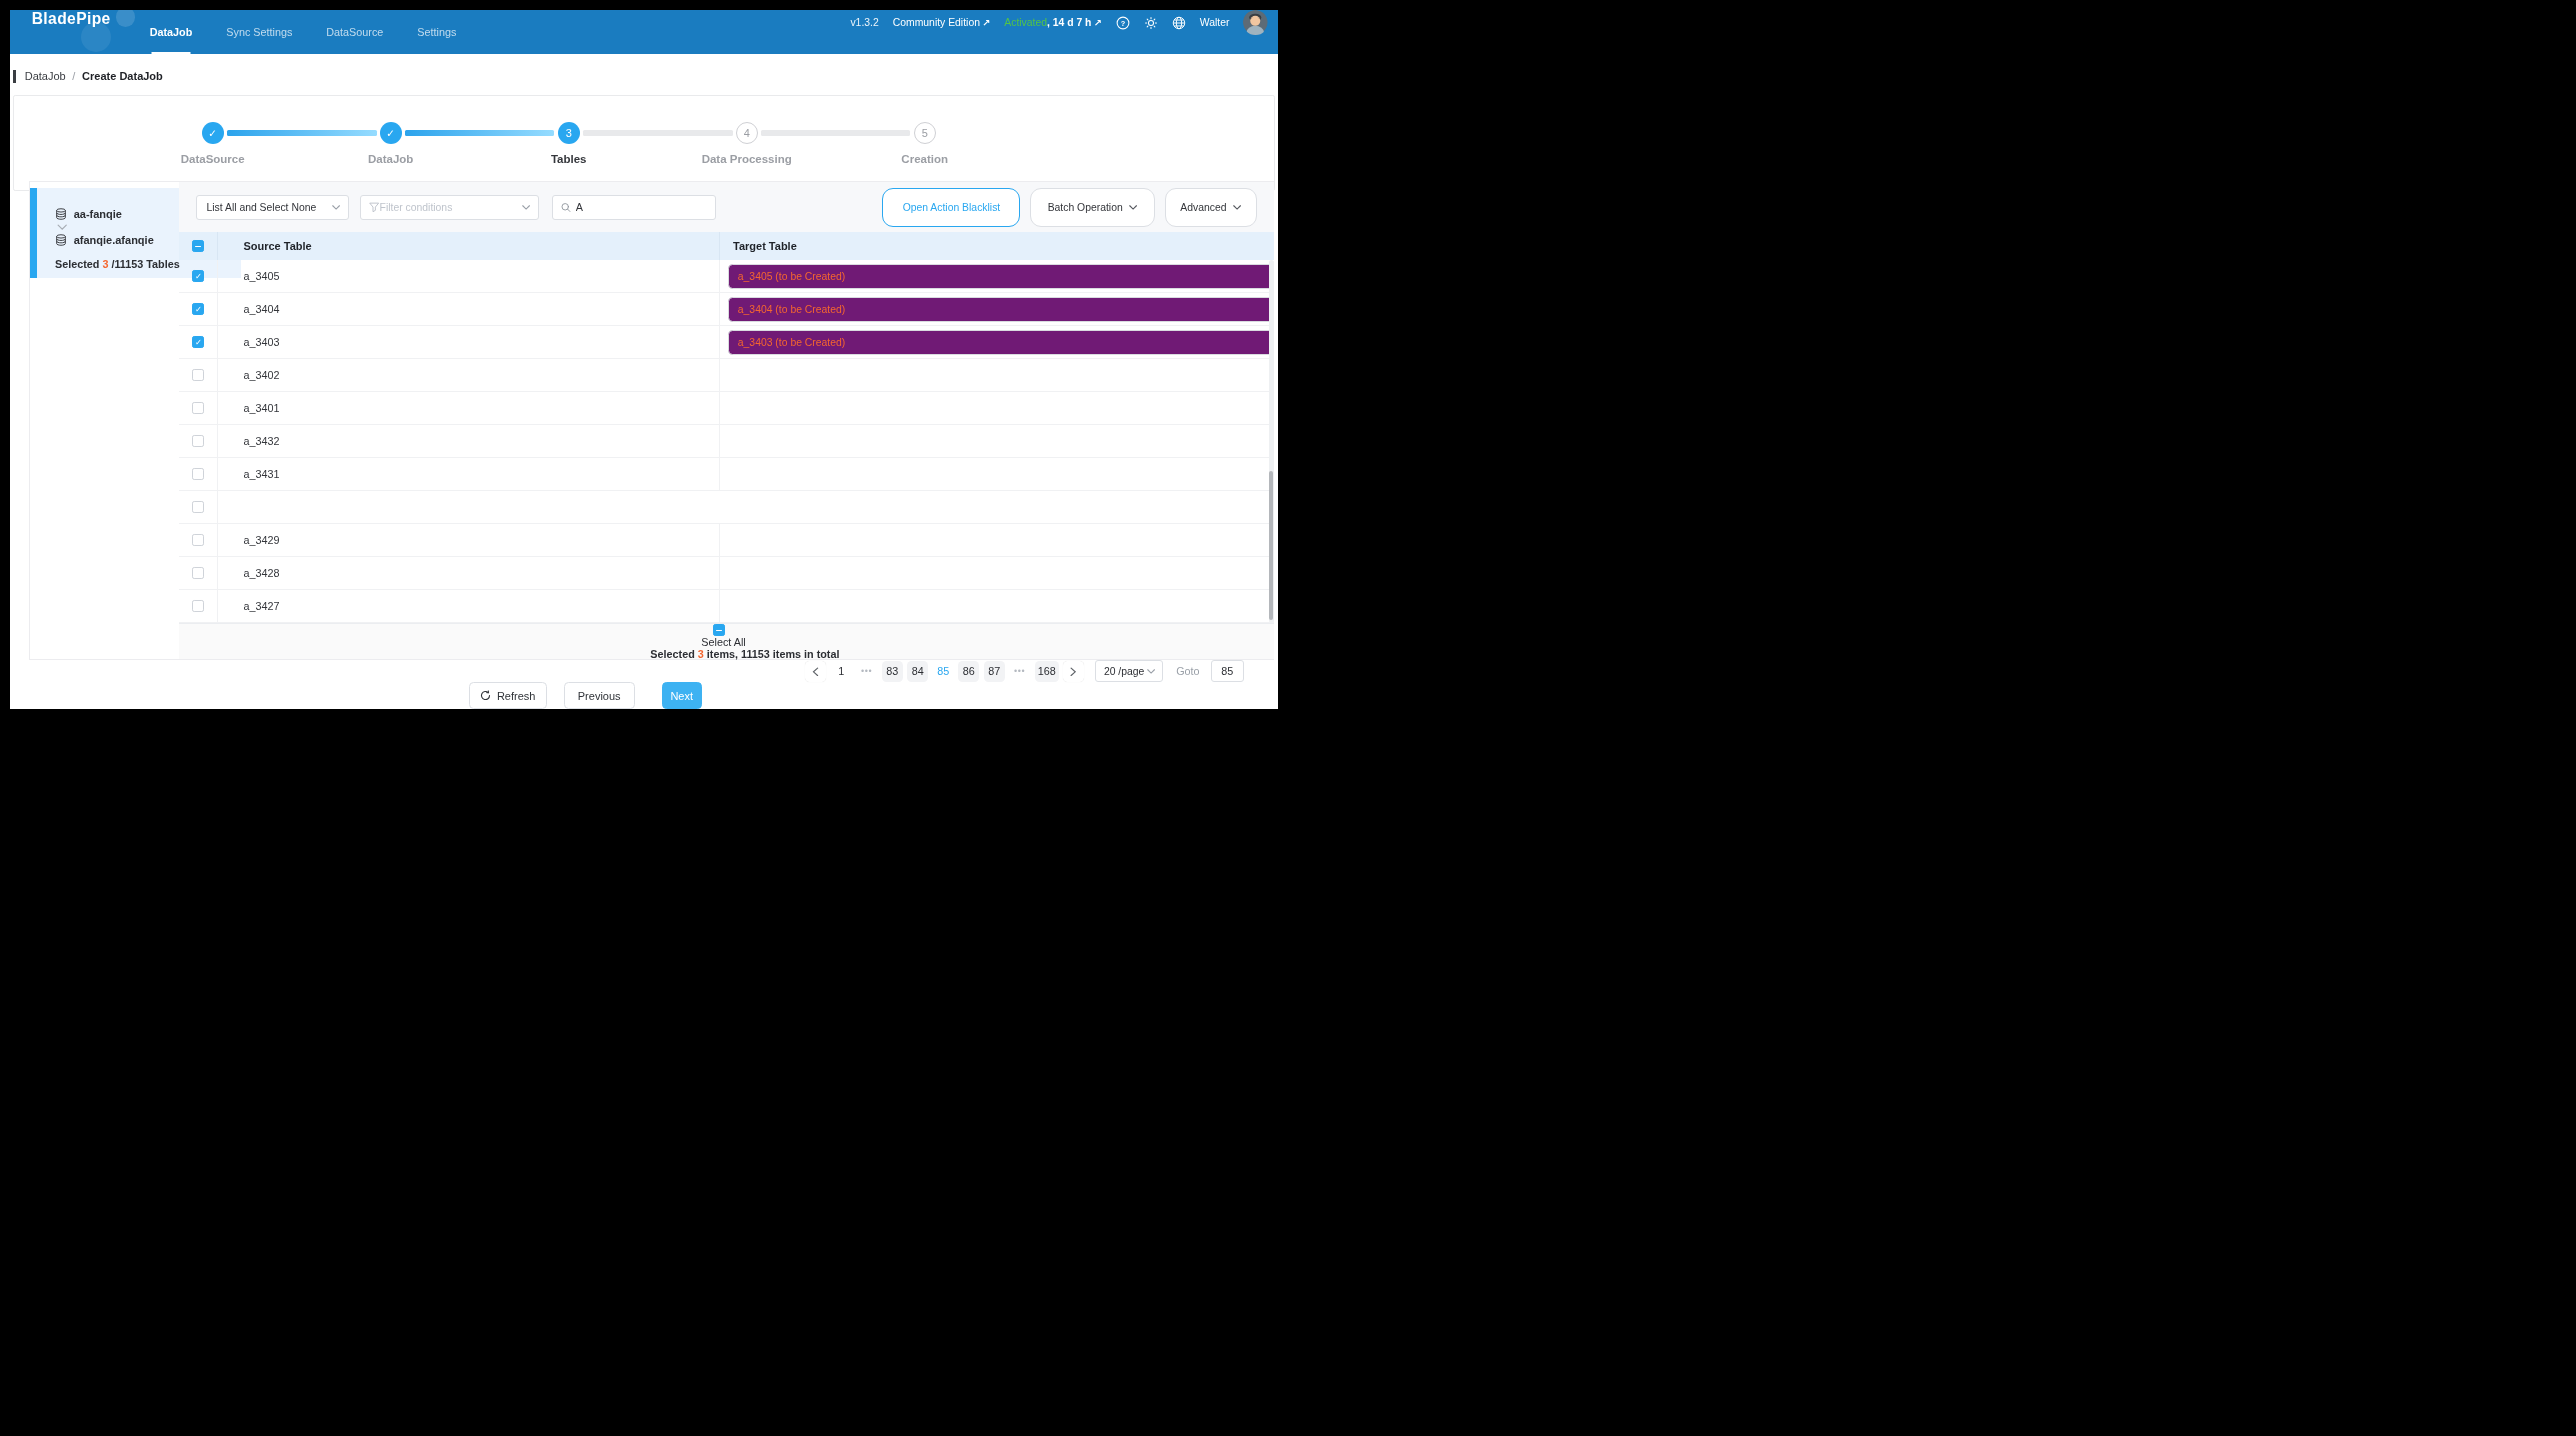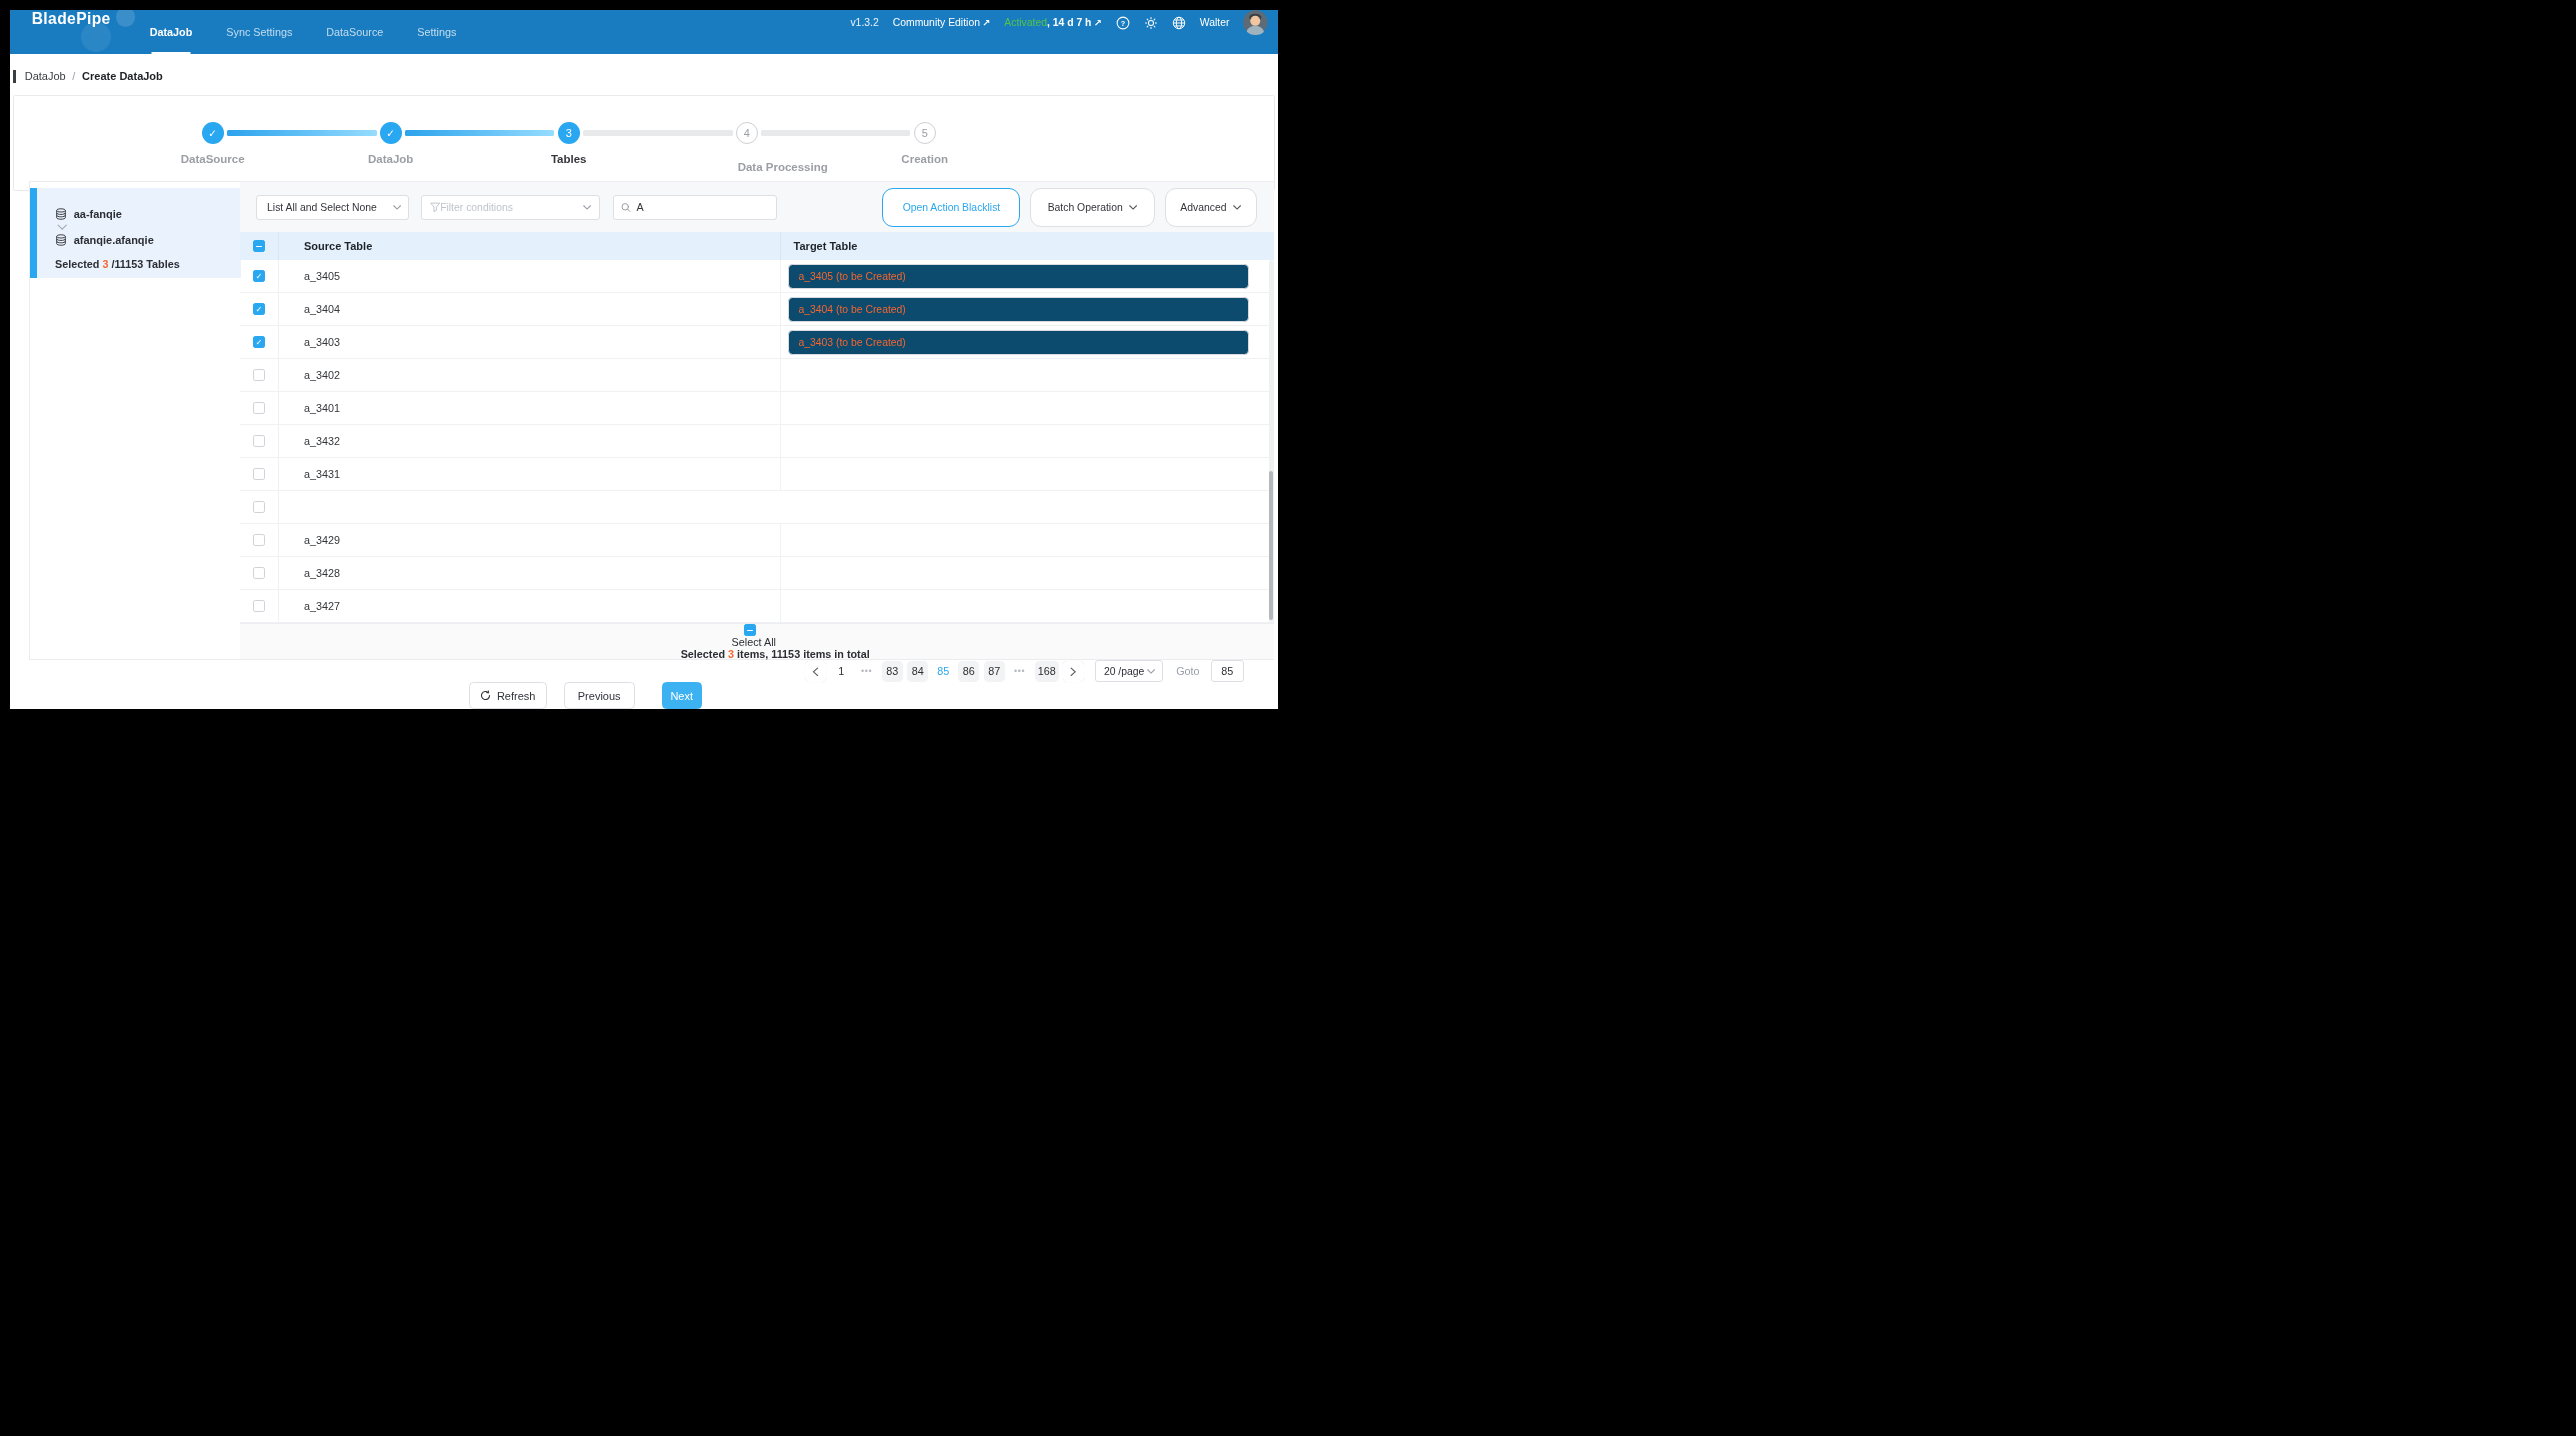--- a/index.html
+++ b/index.html
@@ -76,21 +76,21 @@
 
   
   .thead { height:28px; background:#e4f0fb; display:flex; align-items:center; font-size:11px; font-weight:bold; color:#1f2329; }
   .col-check { width:39px; display:flex; align-items:center; justify-content:center; align-self:stretch; border-right:0.7px solid rgba(180,200,220,.25); }
   .col-source { width:502px; padding-left:25px; align-self:stretch; display:flex; align-items:center; border-right:0.7px solid rgba(180,200,220,.25); }
   .col-target { flex:1; padding-left:12.6px; align-self:stretch; display:flex; align-items:center; }
   .tbody { flex:1; position:relative; }
   .trow { height:33px; display:flex; align-items:center; border-bottom:0.7px solid #f0f1f3; font-size:10.8px; color:#33353a; }
   .trow .col-check { border-right:0.7px solid #f0f1f3; }
   .trow .col-source { border-right:0.7px solid #f0f1f3; font-weight:normal; }
-  .target-input { width:461px; height:25px; border:0.7px solid #d9dbe0; border-radius:4.5px; background:#0c4a6e; display:flex; align-items:center; padding-left:9px; margin-left:-5.2px; font-size:10.4px; color:#f4662f;text-align:center; }
+  .target-input { width:546px; height:25px; border:0.7px solid #d9dbe0; border-radius:4.5px; background:#701a75; display:flex; align-items:center; padding-left:9px; margin-left:-5.2px; font-size:10.4px; color:#f4662f;text-align:center; }
 
   .cb { width:12px; height:12px; border-radius:2.2px; border:0.7px solid #cfd3d9; background:#fff; display:flex; align-items:center; justify-content:center; cursor:pointer; flex:none; }
   .cb.checked { background:#29a7f0; border-color:#29a7f0; color:#fff; font-size:8.2px; font-weight:bold; }
   .cb.indet { background:#29a7f0; border-color:#29a7f0; }
   .cb.indet::after { content:""; width:6px; height:1.5px; background:#fff; border-radius:0.7px; }
 
   
   .vscroll { position:absolute; right:0; top:78px; bottom:36px; width:5.2px; background:#eef0f2; border-radius:3px; }
   .vthumb { position:absolute; left:0.7px; width:3.7px; top:58%; height:41%; background:#b4b7bb; border-radius:2.2px; }
 
@@ -174,21 +174,21 @@
         <span class="check-glyph">✓</span>
       </div>
       <div class="step-label sl-done" style="left:199px;">DataSource</div>
       <div class="step-circle sc-done" style="left:377px;">
         <span class="check-glyph">✓</span>
       </div>
       <div class="step-label sl-done" style="left:377px;">DataJob</div>
       <div class="step-circle sc-active" style="left:555px;">3</div>
       <div class="step-label sl-active" style="left:555px;">Tables</div>
       <div class="step-circle sc-upcoming" style="left:733px;">4</div>
-      <div class="step-label sl-upcoming" style="left:769px;margin-top:8px;">Data Processing</div>
+      <div class="step-label sl-upcoming" style="left:733px;">Data Processing</div>
       <div class="step-circle sc-upcoming" style="left:911px;">5</div>
       <div class="step-label sl-upcoming" style="left:911px;">Creation</div>
     </div>
 
   <div class="content">
 
     <div class="sidebar">
       <div class="side-sel">
         <div class="side-bar-accent"></div>
         <div class="side-inner">

